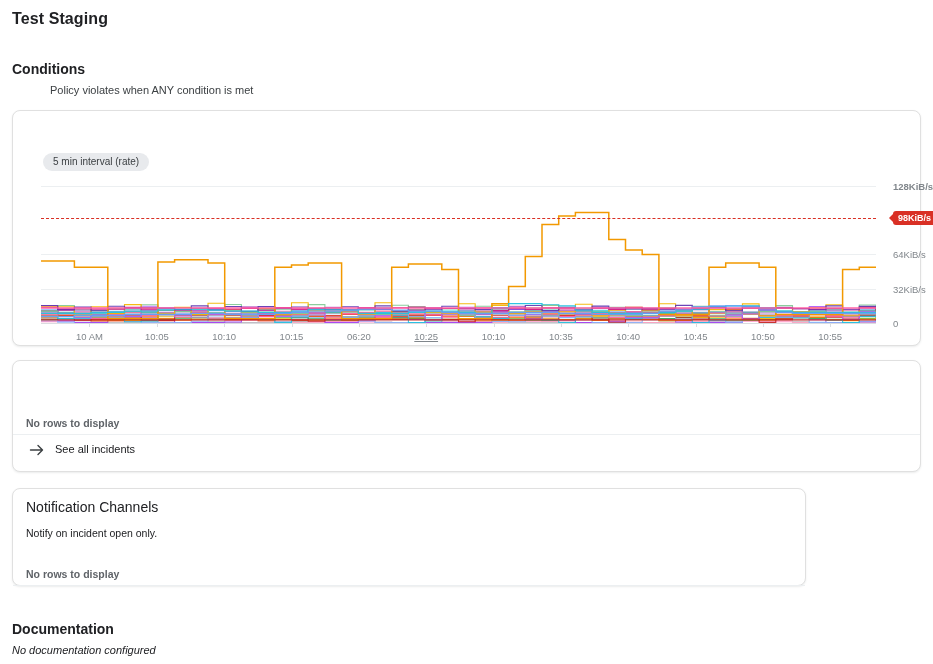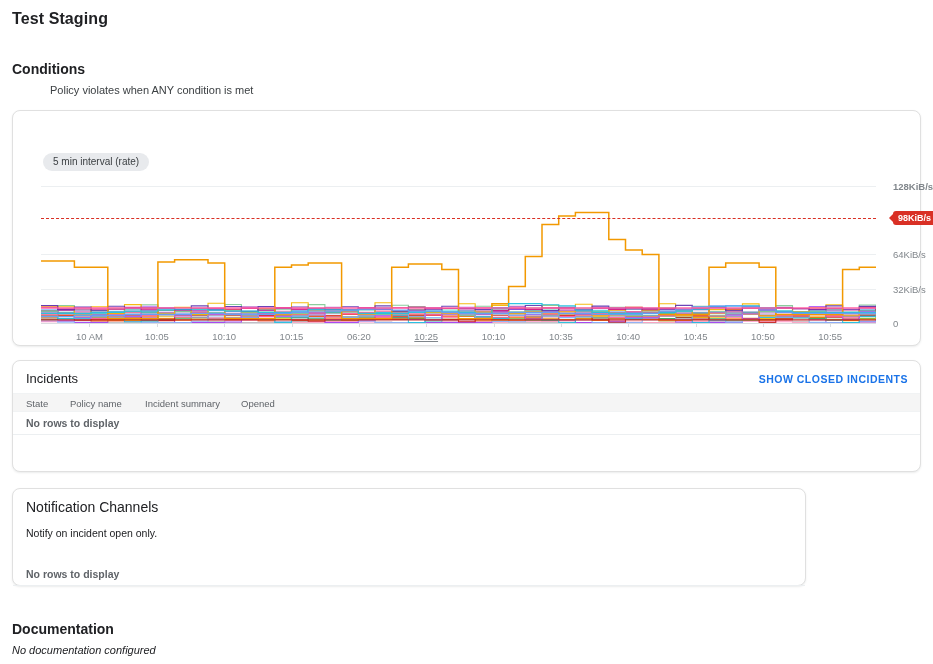--- a/index.html
+++ b/index.html
@@ -262,36 +262,34 @@
             <path d="M0.0,135.0 L16.7,135.0 L16.7,135.0 L33.4,135.0 L33.4,135.0 L50.1,135.0 L50.1,135.0 L66.8,135.0 L66.8,135.0 L83.5,135.0 L83.5,135.0 L100.2,135.0 L100.2,135.0 L116.9,135.0 L116.9,135.0 L133.6,135.0 L133.6,135.0 L150.3,135.0 L150.3,135.0 L167.0,135.0 L167.0,135.0 L183.7,135.0 L183.7,135.0 L200.4,135.0 L200.4,135.0 L217.1,135.0 L217.1,135.0 L233.8,135.0 L233.8,135.0 L250.5,135.0 L250.5,135.0 L267.2,135.0 L267.2,135.0 L283.9,135.0 L283.9,135.0 L300.6,135.0 L300.6,135.0 L317.3,135.0 L317.3,135.0 L334.0,135.0 L334.0,135.0 L350.7,135.0 L350.7,135.0 L367.4,135.0 L367.4,135.0 L384.1,135.0 L384.1,135.0 L400.8,135.0 L400.8,135.0 L417.5,135.0 L417.5,135.0 L434.2,135.0 L434.2,135.0 L450.9,135.0 L450.9,135.0 L467.6,135.0 L467.6,135.0 L484.3,135.0 L484.3,135.0 L501.0,135.0 L501.0,135.0 L517.7,135.0 L517.7,135.0 L534.4,135.0 L534.4,135.0 L551.1,135.0 L551.1,135.0 L567.8,135.0 L567.8,135.0 L584.5,135.0 L584.5,135.0 L601.2,135.0 L601.2,135.0 L617.9,135.0 L617.9,135.0 L634.6,135.0 L634.6,135.0 L651.3,135.0 L651.3,135.0 L668.0,135.0 L668.0,135.0 L684.7,135.0 L684.7,135.0 L701.4,135.0 L701.4,135.0 L718.1,135.0 L718.1,135.0 L734.8,135.0 L734.8,135.0 L751.5,135.0 L751.5,135.0 L768.2,135.0 L768.2,135.0 L784.9,135.0 L784.9,135.0 L801.6,135.0 L801.6,135.0 L818.3,135.0 L818.3,135.0 L835.0,135.0 L835.0,135.0" fill="none" stroke="#ff5ca1" stroke-width="1.3" opacity="0.95"></path>
             <path d="M0.0,146.8 L16.7,146.8 L16.7,146.8 L33.4,146.8 L33.4,146.8 L50.1,146.8 L50.1,146.8 L66.8,146.8 L66.8,146.8 L83.5,146.8 L83.5,146.8 L100.2,146.8 L100.2,146.8 L116.9,146.8 L116.9,146.8 L133.6,146.8 L133.6,146.8 L150.3,146.8 L150.3,146.8 L167.0,146.8 L167.0,146.8 L183.7,146.8 L183.7,146.8 L200.4,146.8 L200.4,146.8 L217.1,146.8 L217.1,146.8 L233.8,146.8 L233.8,146.8 L250.5,146.8 L250.5,146.8 L267.2,146.8 L267.2,146.8 L283.9,146.8 L283.9,146.8 L300.6,146.8 L300.6,146.8 L317.3,146.8 L317.3,146.8 L334.0,146.8 L334.0,146.8 L350.7,146.8 L350.7,146.8 L367.4,146.8 L367.4,146.8 L384.1,146.8 L384.1,146.8 L400.8,146.8 L400.8,146.8 L417.5,146.8 L417.5,146.8 L434.2,146.8 L434.2,146.8 L450.9,146.8 L450.9,146.8 L467.6,146.8 L467.6,146.8 L484.3,146.8 L484.3,146.8 L501.0,146.8 L501.0,146.8 L517.7,146.8 L517.7,146.8 L534.4,146.8 L534.4,146.8 L551.1,146.8 L551.1,146.8 L567.8,146.8 L567.8,146.8 L584.5,146.8 L584.5,146.8 L601.2,146.8 L601.2,146.8 L617.9,146.8 L617.9,146.8 L634.6,146.8 L634.6,146.8 L651.3,146.8 L651.3,146.8 L668.0,146.8 L668.0,146.8 L684.7,146.8 L684.7,146.8 L701.4,146.8 L701.4,146.8 L718.1,146.8 L718.1,146.8 L734.8,146.8 L734.8,146.8 L751.5,146.8 L751.5,146.8 L768.2,146.8 L768.2,146.8 L784.9,146.8 L784.9,146.8 L801.6,146.8 L801.6,146.8 L818.3,146.8 L818.3,146.8 L835.0,146.8 L835.0,146.8" fill="none" stroke="#c5221f" stroke-width="1.3" opacity="0.95"></path>
           </svg>
           <div class="threshold-line" style="top: 45px;"></div>
           <div class="threshold-badge" style="top: 45px; left: 852px;">98KiB/s</div>
         </div>
     </div>
   </div>
 
   <div id="incidents-card" class="card">
-    <div class="card-head">
-      <div class="card-heading">Incidents</div>
-      <div class="link-action">SHOW CLOSED INCIDENTS</div>
-    </div>
-
-    <div class="table-head" style="top:32px;" id="incidents-thead">
-        <div class="th" style="left: 13px;">State</div>
-        <div class="th" style="left: 57px;">Policy name</div>
-        <div class="th" style="left: 132px;">Incident summary</div>
-        <div class="th" style="left: 228px;">Opened</div>
-      </div>
+
 
     <div class="empty-row" style="top:51px;">
       <div class="empty-text">No rows to display</div>
     </div>
 
+    <div class="footer-row" style="top:74px;">
+      <div class="arrow-icon">
+        <svg width="16" height="16" viewBox="0 0 16 16" aria-hidden="true">
+          <path d="M1.5 8 H13.5 M9 3.5 L13.5 8 L9 12.5" fill="none" stroke="#3c4043" stroke-width="1.4" stroke-linecap="round" stroke-linejoin="round"></path>
+        </svg>
+      </div>
+      <div class="footer-label">See all incidents</div>
+    </div>
   </div>
 
   <div id="channels-card" class="card">
     <div class="card-heading-lg">Notification Channels</div>
     <div class="notify-note">Notify on incident open only.</div>
 
 
     <div class="empty-row" style="top:74px;">
       <div class="empty-text">No rows to display</div>
     </div>

